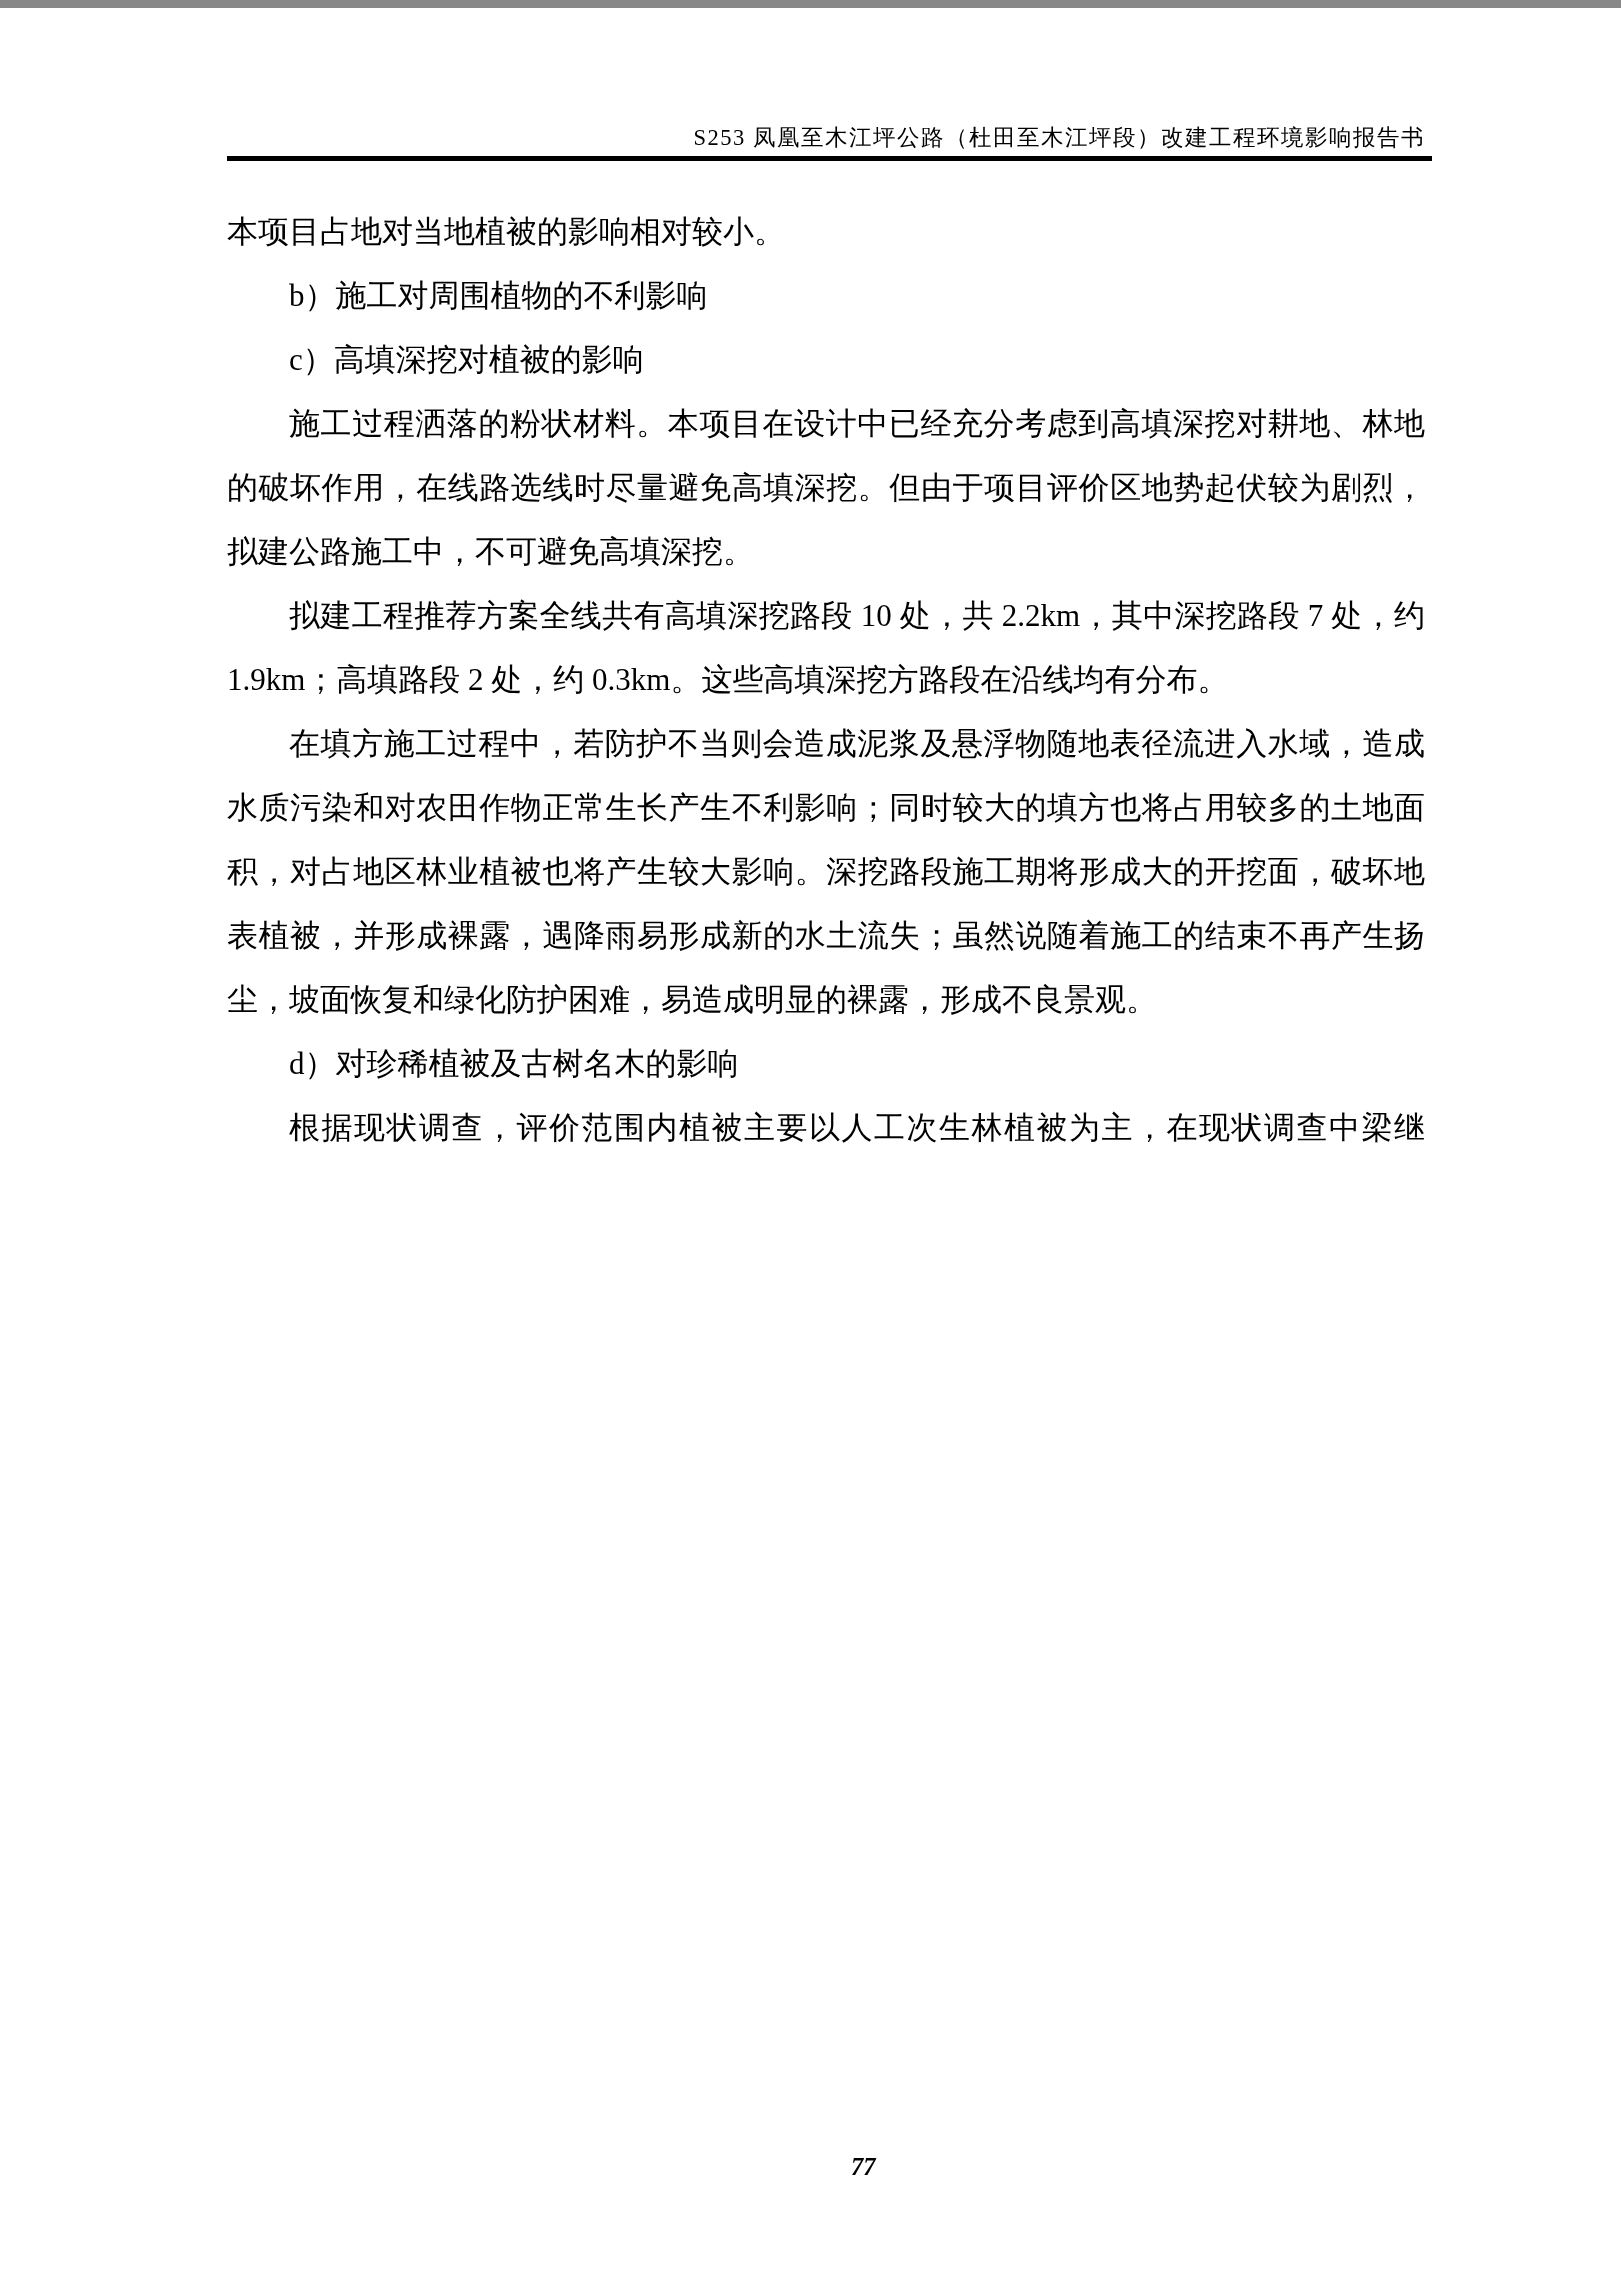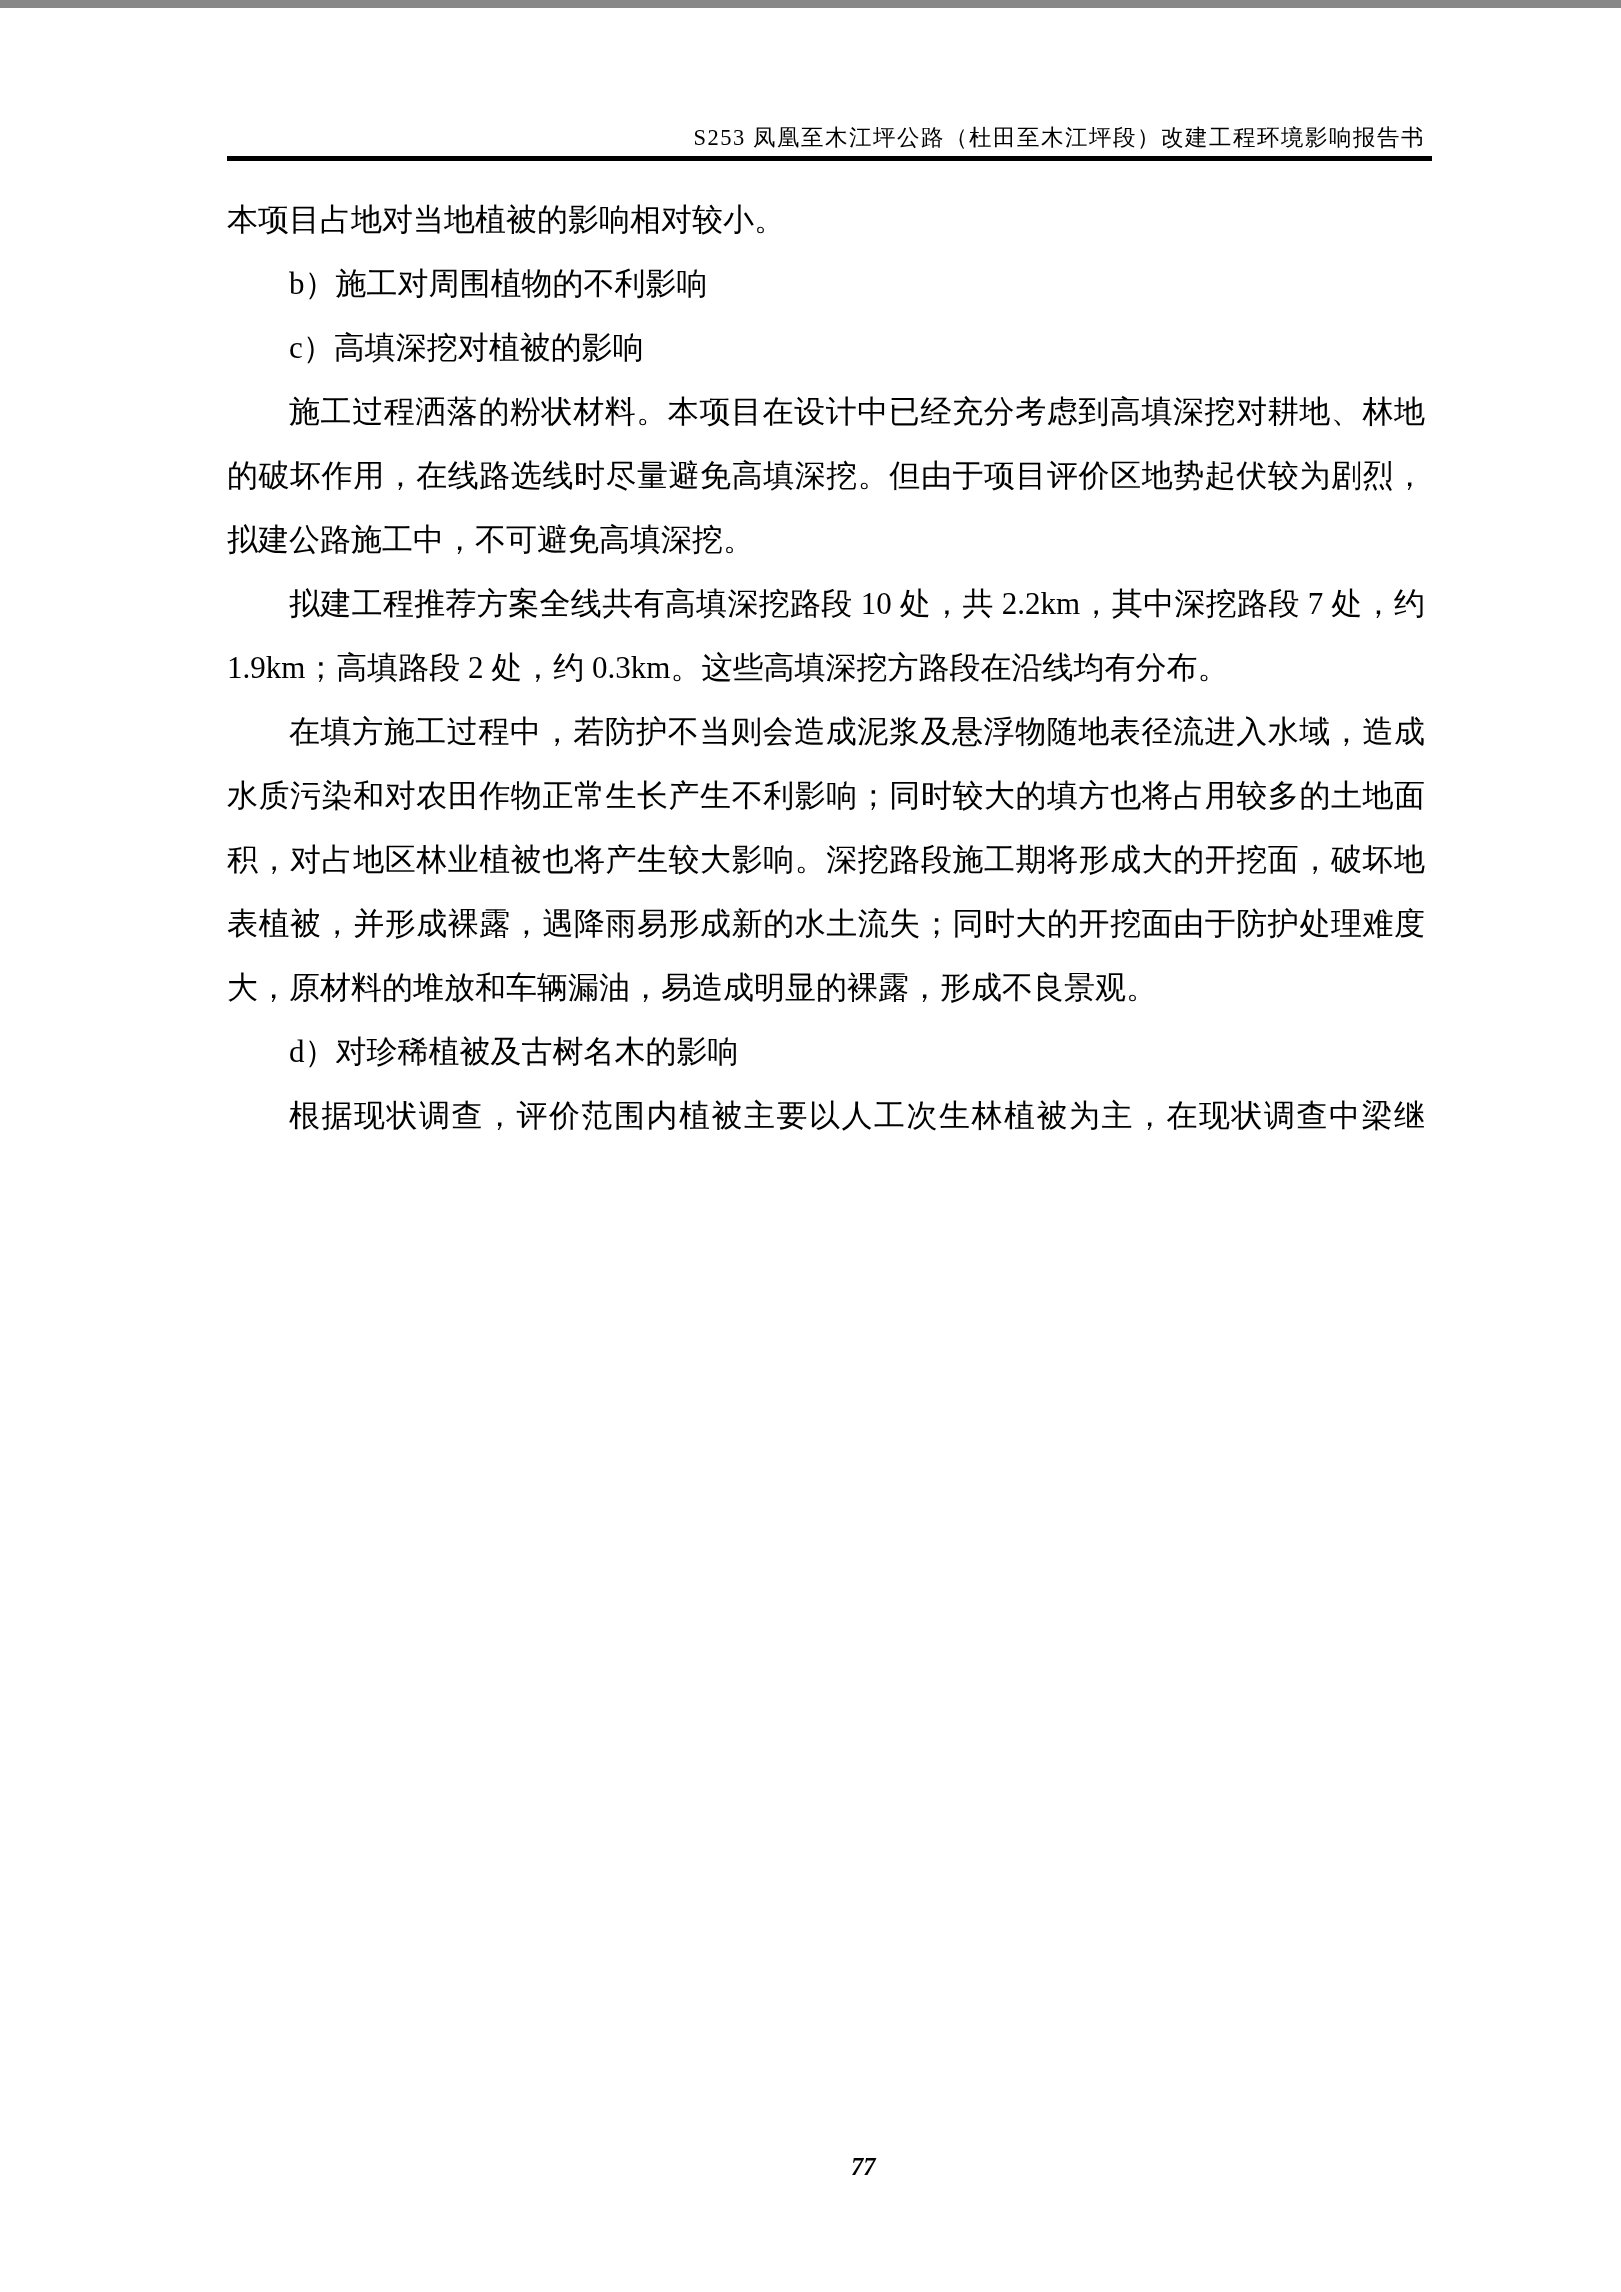--- a/index.html
+++ b/index.html
@@ -27,21 +27,21 @@
   .header-rule {
     position: absolute;
     top: 148px;
     left: 227px;
     width: 1205px;
     height: 4.9px;
     background: #000000;
   }
   .body-text {
     position: absolute;
-    top: 180px;
+    top: 192px;
     left: 227px;
     width: 1198px;
     font-size: 31px;
     line-height: 64px;
     text-align: justify;
   }
   .para { margin: 0; padding: 0; }
   .para.indent { text-indent: 2em; }
   .para.cont-next { text-align-last: justify; }
   .page-number {
@@ -62,21 +62,21 @@
   <div class="header-title">S253 凤凰至木江坪公路（杜田至木江坪段）改建工程环境影响报告书</div>
 
   <div class="header-rule"></div>
 
   <div class="body-text">
       <p class="para">本项目占地对当地植被的影响相对较小。</p>
       <p class="para indent">b）施工对周围植物的不利影响</p>
       <p class="para indent">c）高填深挖对植被的影响</p>
       <p class="para indent">施工过程洒落的粉状材料。本项目在设计中已经充分考虑到高填深挖对耕地、林地的破坏作用，在线路选线时尽量避免高填深挖。但由于项目评价区地势起伏较为剧烈，拟建公路施工中，不可避免高填深挖。</p>
       <p class="para indent">拟建工程推荐方案全线共有高填深挖路段 10 处，共 2.2km，其中深挖路段 7 处，约 1.9km；高填路段 2 处，约 0.3km。这些高填深挖方路段在沿线均有分布。</p>
-      <p class="para indent">在填方施工过程中，若防护不当则会造成泥浆及悬浮物随地表径流进入水域，造成水质污染和对农田作物正常生长产生不利影响；同时较大的填方也将占用较多的土地面积，对占地区林业植被也将产生较大影响。深挖路段施工期将形成大的开挖面，破坏地表植被，并形成裸露，遇降雨易形成新的水土流失；同时大的开挖面由于防护处理难度大，原材料的堆放和车辆漏油，易造成明显的裸露，形成不良景观。</p>
+      <p class="para indent">在填方施工过程中，若防护不当则会造成泥浆及悬浮物随地表径流进入水域，造成水质污染和对农田作物正常生长产生不利影响；同时较大的填方也将占用较多的土地面积，对占地区林业植被也将产生较大影响。深挖路段施工期将形成大的开挖面，破坏地表植被，并形成裸露，遇降雨易形成新的水土流失；虽然说随着施工的结束不再产生扬尘，坡面恢复和绿化防护困难，易造成明显的裸露，形成不良景观。</p>
       <p class="para indent">d）对珍稀植被及古树名木的影响</p>
       <p class="para indent cont-next">根据现状调查，评价范围内植被主要以人工次生林植被为主，在现状调查中梁继</p>
     </div>
 
   <div class="page-number">77</div>
 
 </div>
 
 
 </body></html>

